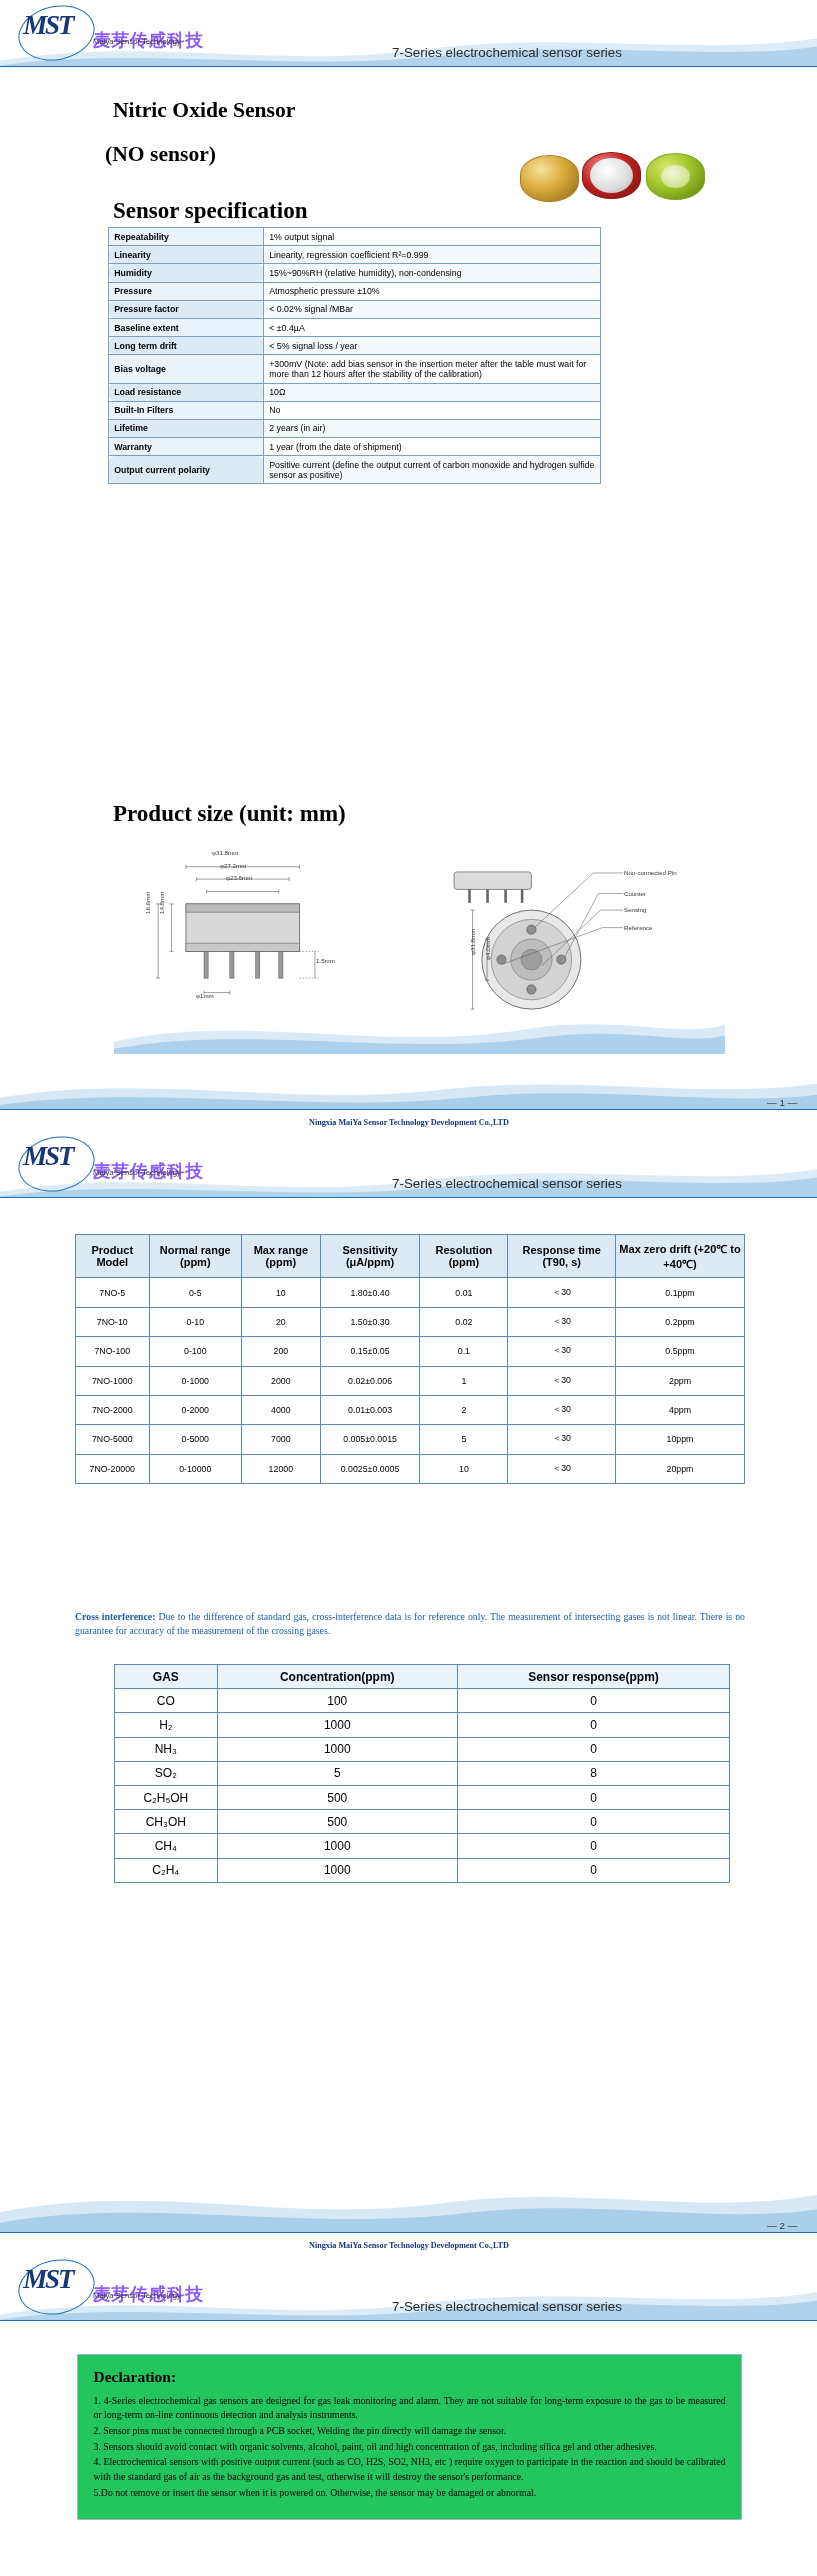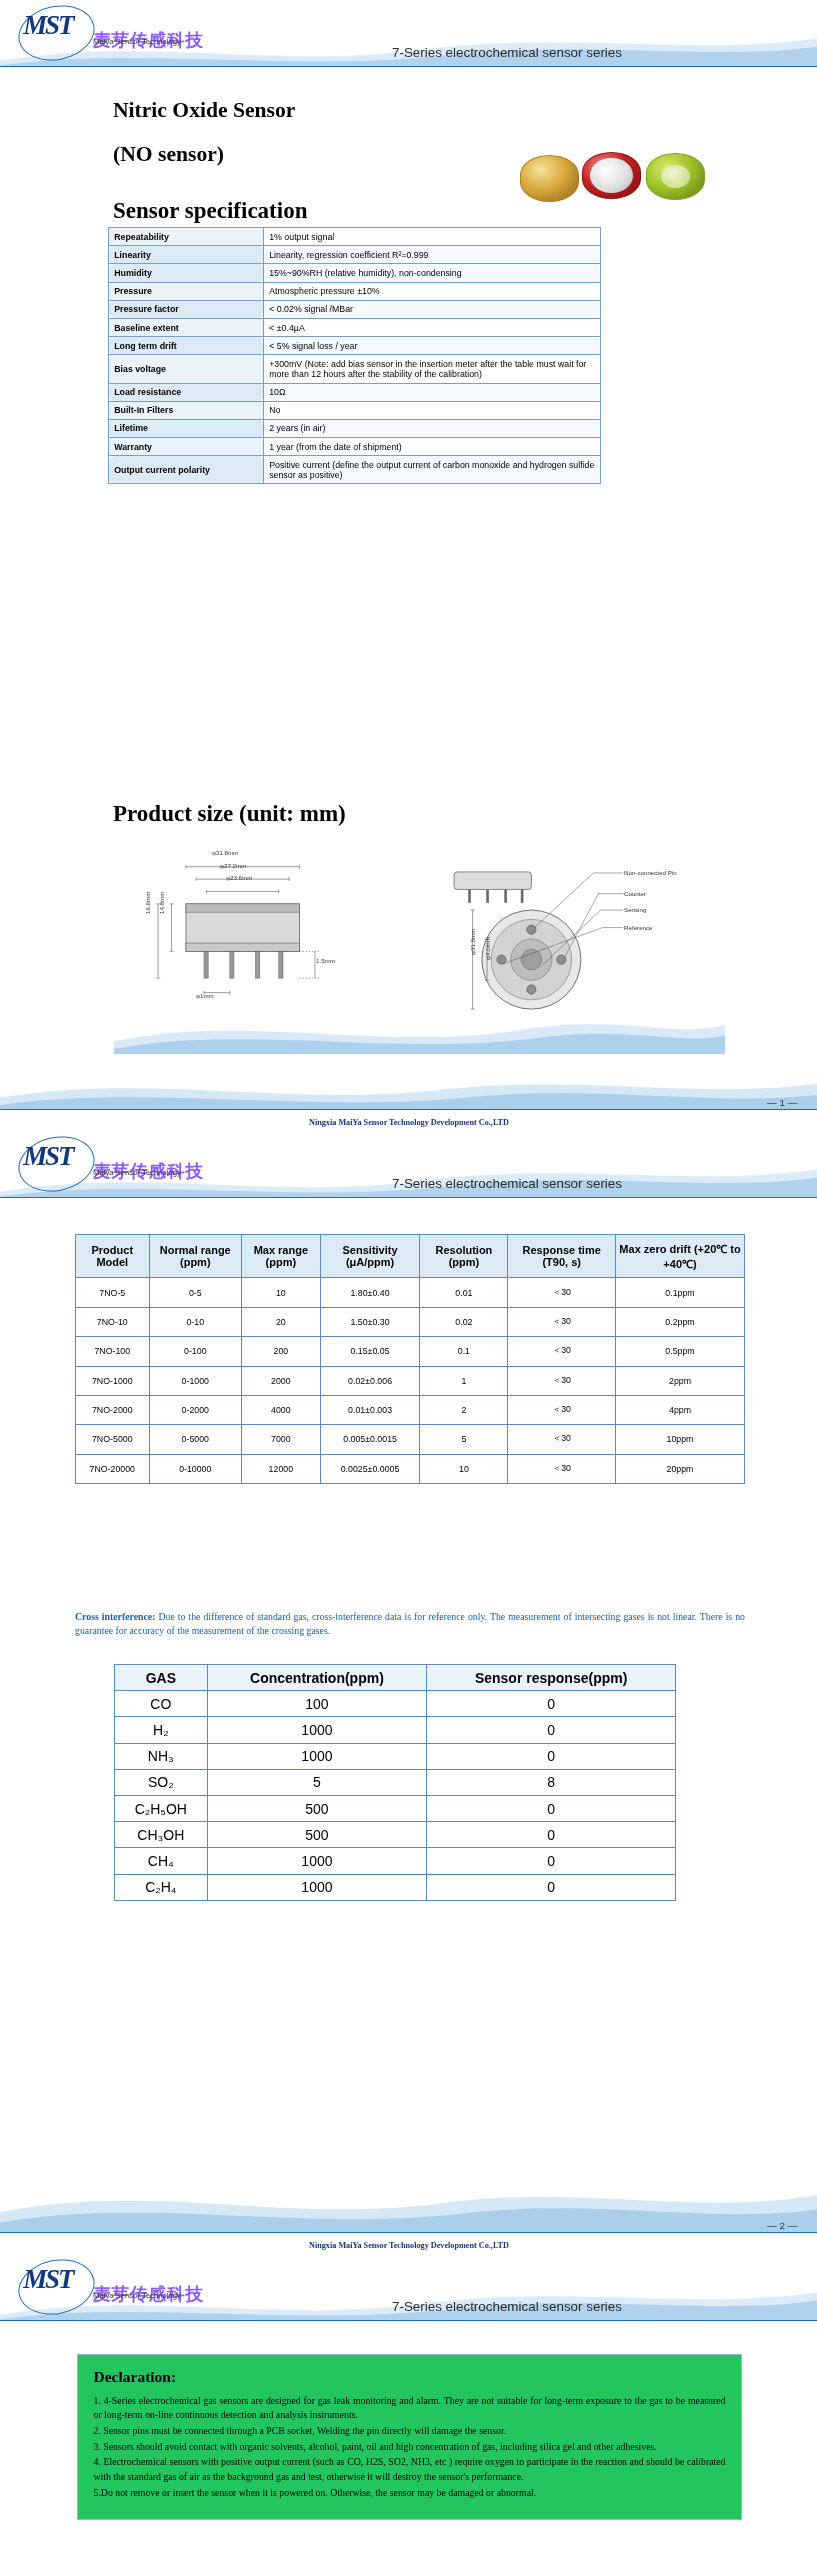--- a/index.html
+++ b/index.html
@@ -89,21 +89,21 @@
   
   .h1 {
     font-family:"Liberation Serif", serif;
     font-size:21.6px; font-weight:bold;
     margin: 0;
   }
   .p1-title {
     position:absolute; left:113px; top:98px;
   }
   .p1-title2 {
-    position:absolute; left:113px; top:142px;
+    position:absolute; left:105px; top:142px;
   }
   .h2 {
     font-family:"Liberation Serif", serif;
     font-size:23px; font-weight:bold;
   }
   .p1-spec-title { position:absolute; left:113px; top:198px; }
   .p1-size-title { position:absolute; left:113px; top:801px; }
 
   table.spec {
     position:absolute; left:108px; top:227px;
@@ -192,24 +192,24 @@
   }
   .crossnote {
     position:absolute; left:75px; top:479px; width:670px;
     font-family:"Liberation Serif", serif;
     font-size:9.8px; color:#1b5fa8; line-height:1.45;
     text-align: justify;
   }
   .crossnote b { color:#1b5fa8; }
   table.gas {
     position:absolute; left:114px; top:533px;
-    width: 562px;
+    width: 616px;
     border-collapse: collapse;
     font-family:"Liberation Sans", sans-serif;
-    font-size: 14px;
+    font-size: 12px;
     text-align:center;
   }
   table.gas th {
     border:0.5px solid #5d8ab5;
     background:#eaf3fa;
     padding: 4.6px 3.1px; font-weight:bold;
   }
   table.gas td {
     border:0.5px solid #5d8ab5;
     padding: 4.6px 3.1px;

